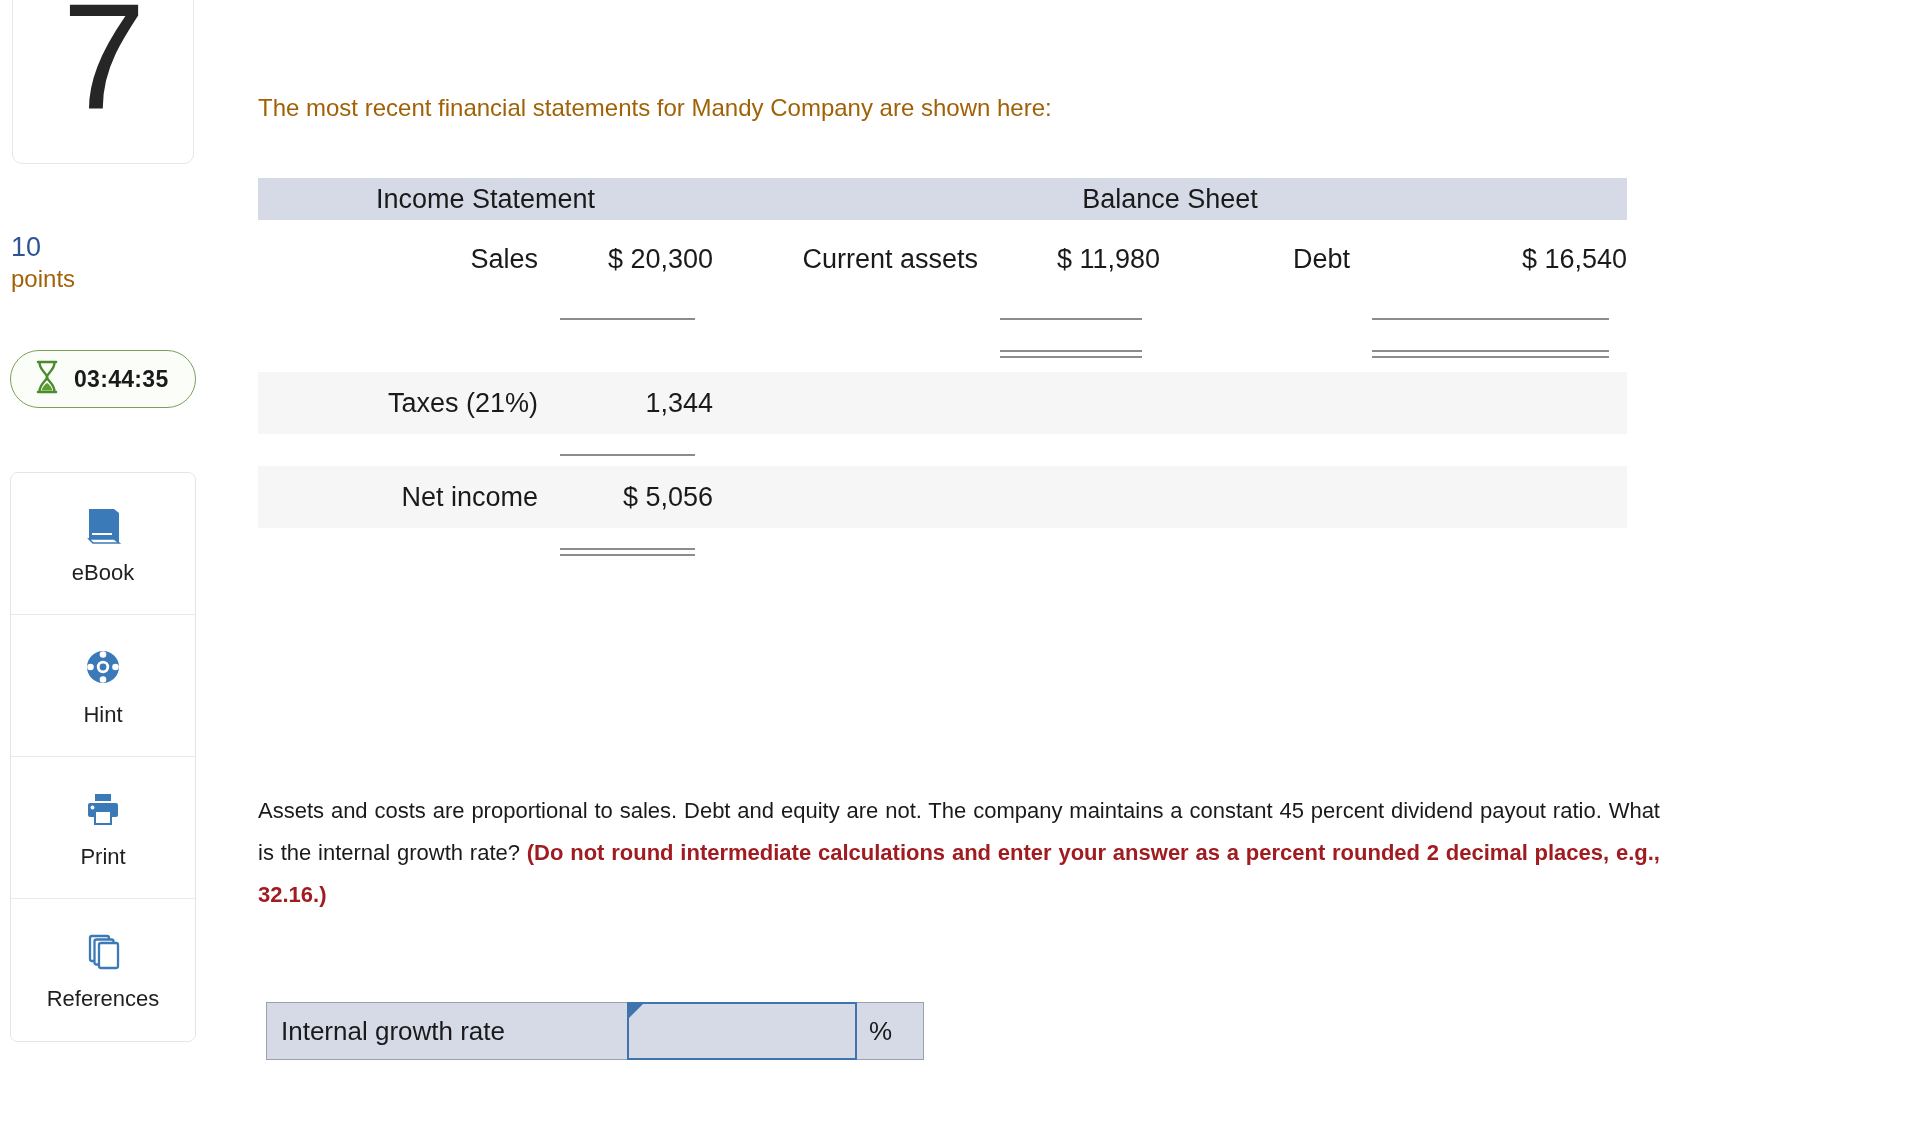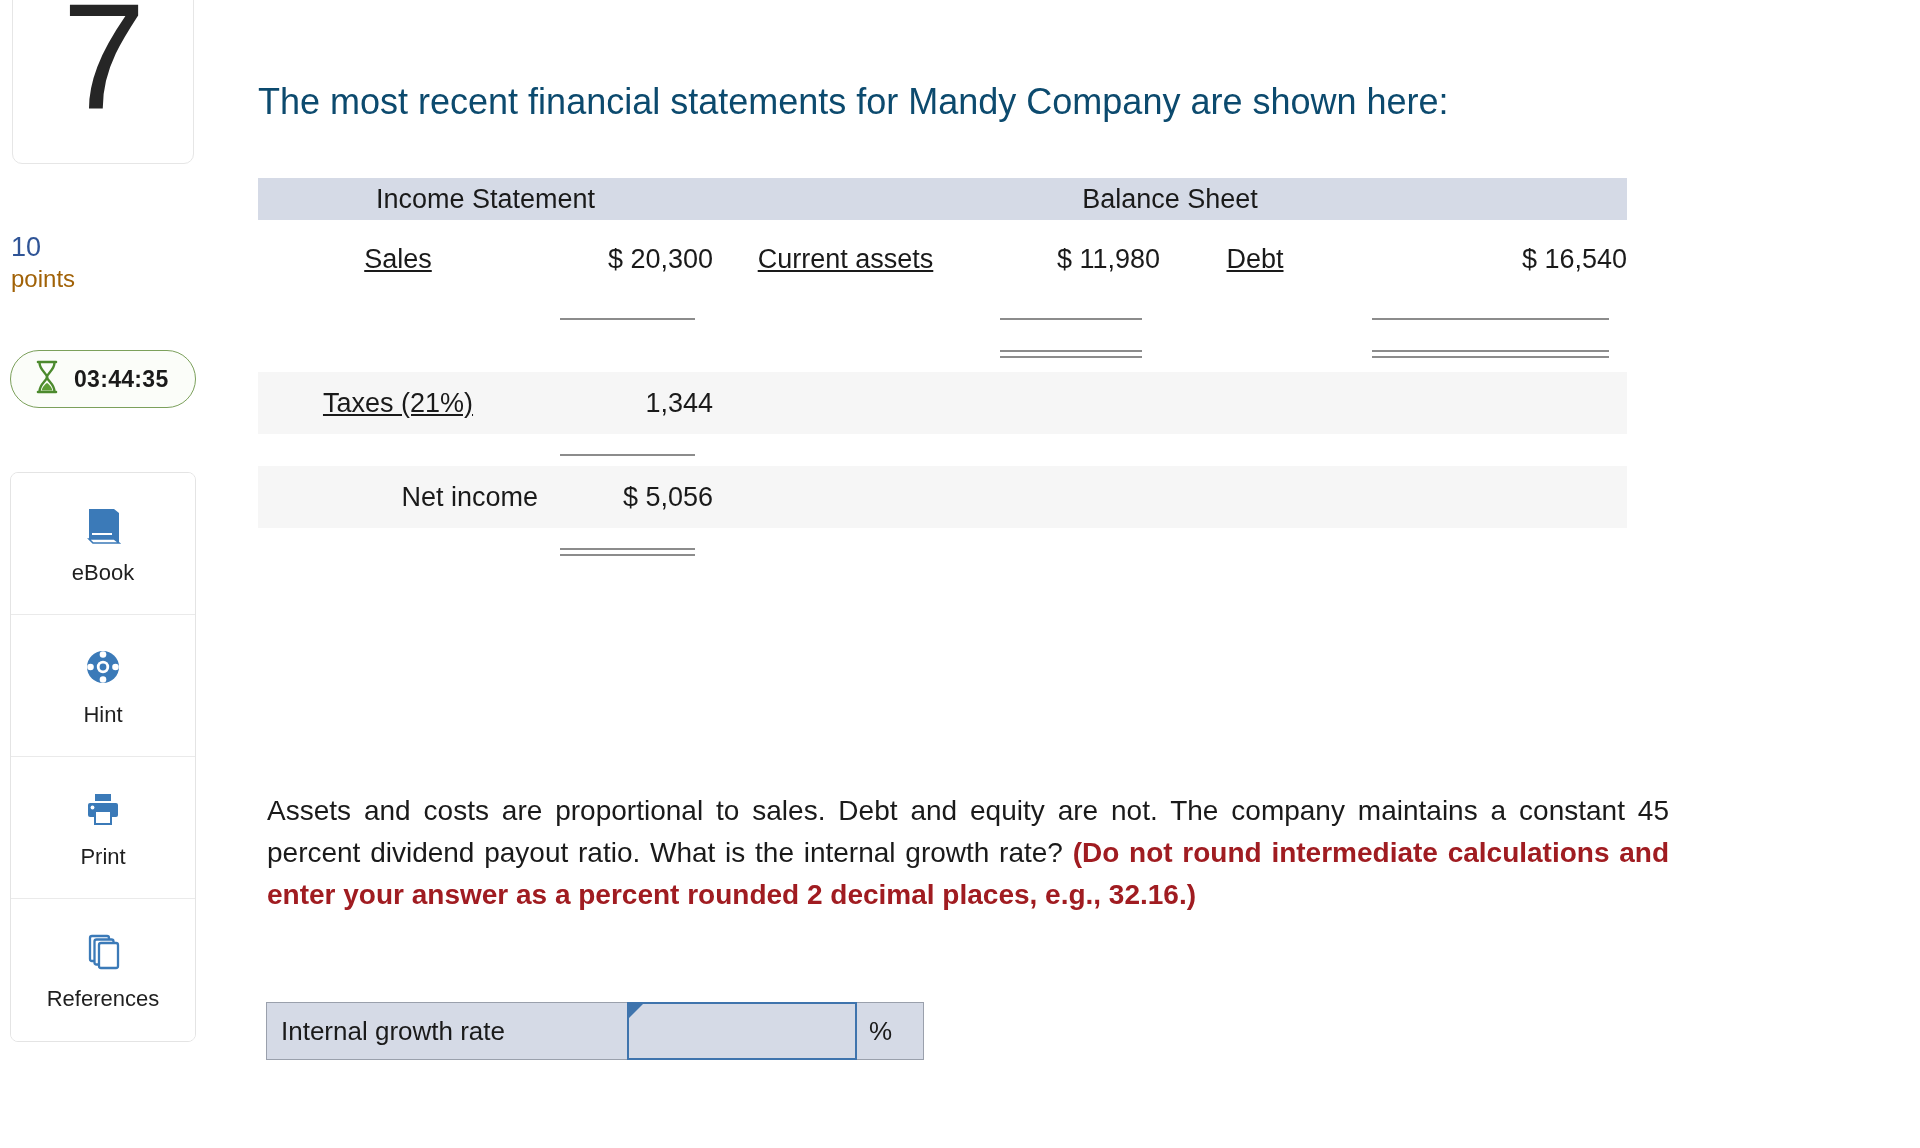--- a/index.html
+++ b/index.html
@@ -123,25 +123,25 @@
     position: absolute;
     left: 258px;
     top: 0;
     width: 1662px;
     height: 1148px;
   }
 
   .intro {
     position: absolute;
     left: 0;
-    top: 84px;
+    top: 90px;
     width: 1400px;
-    font-size: 36px;
+    font-size: 24px;
     line-height: 36px;
-    color: #0c4a6e;
+    color: #a16207;
   }
 
   
   .fin-table {
     position: absolute;
     left: 0;
     top: 178px;
     width: 1369px;
     border-collapse: collapse;
     table-layout: fixed;
@@ -161,23 +161,22 @@
     text-align: center;
     font-weight: 400;
   }
 
   .r-white { background: #ffffff; }
   .r-gray  { background: #f6f6f6; }
 
   .cell-label {
     font-size: 27px;
     color: #1a1a1a;
-    text-align: center;
+    text-align: right;
     padding-left: 28px;
-    text-decoration: underline;
   }
   .cell-label-r {
     font-size: 27px;
     color: #1a1a1a;
     text-align: right;
     padding-right: 22px;
   }
   .cell-num {
     font-size: 27px;
     color: #1a1a1a;
@@ -212,24 +211,24 @@
     border-top: 2px solid #8c8c8c;
     border-bottom: 2px solid #8c8c8c;
     margin-left: 22px;
     margin-right: 18px;
     margin-top: 6px;
   }
 
   
   .qtext {
     position: absolute;
-    left: 9px;
+    left: 0;
     top: 790px;
     width: 1402px;
-    font-size: 28px;
+    font-size: 22px;
     line-height: 42px;
     color: #1a1a1a;
     text-align: justify;
   }
   .qtext .redbold {
     color: #a01c21;
     font-weight: 700;
   }
 
   

